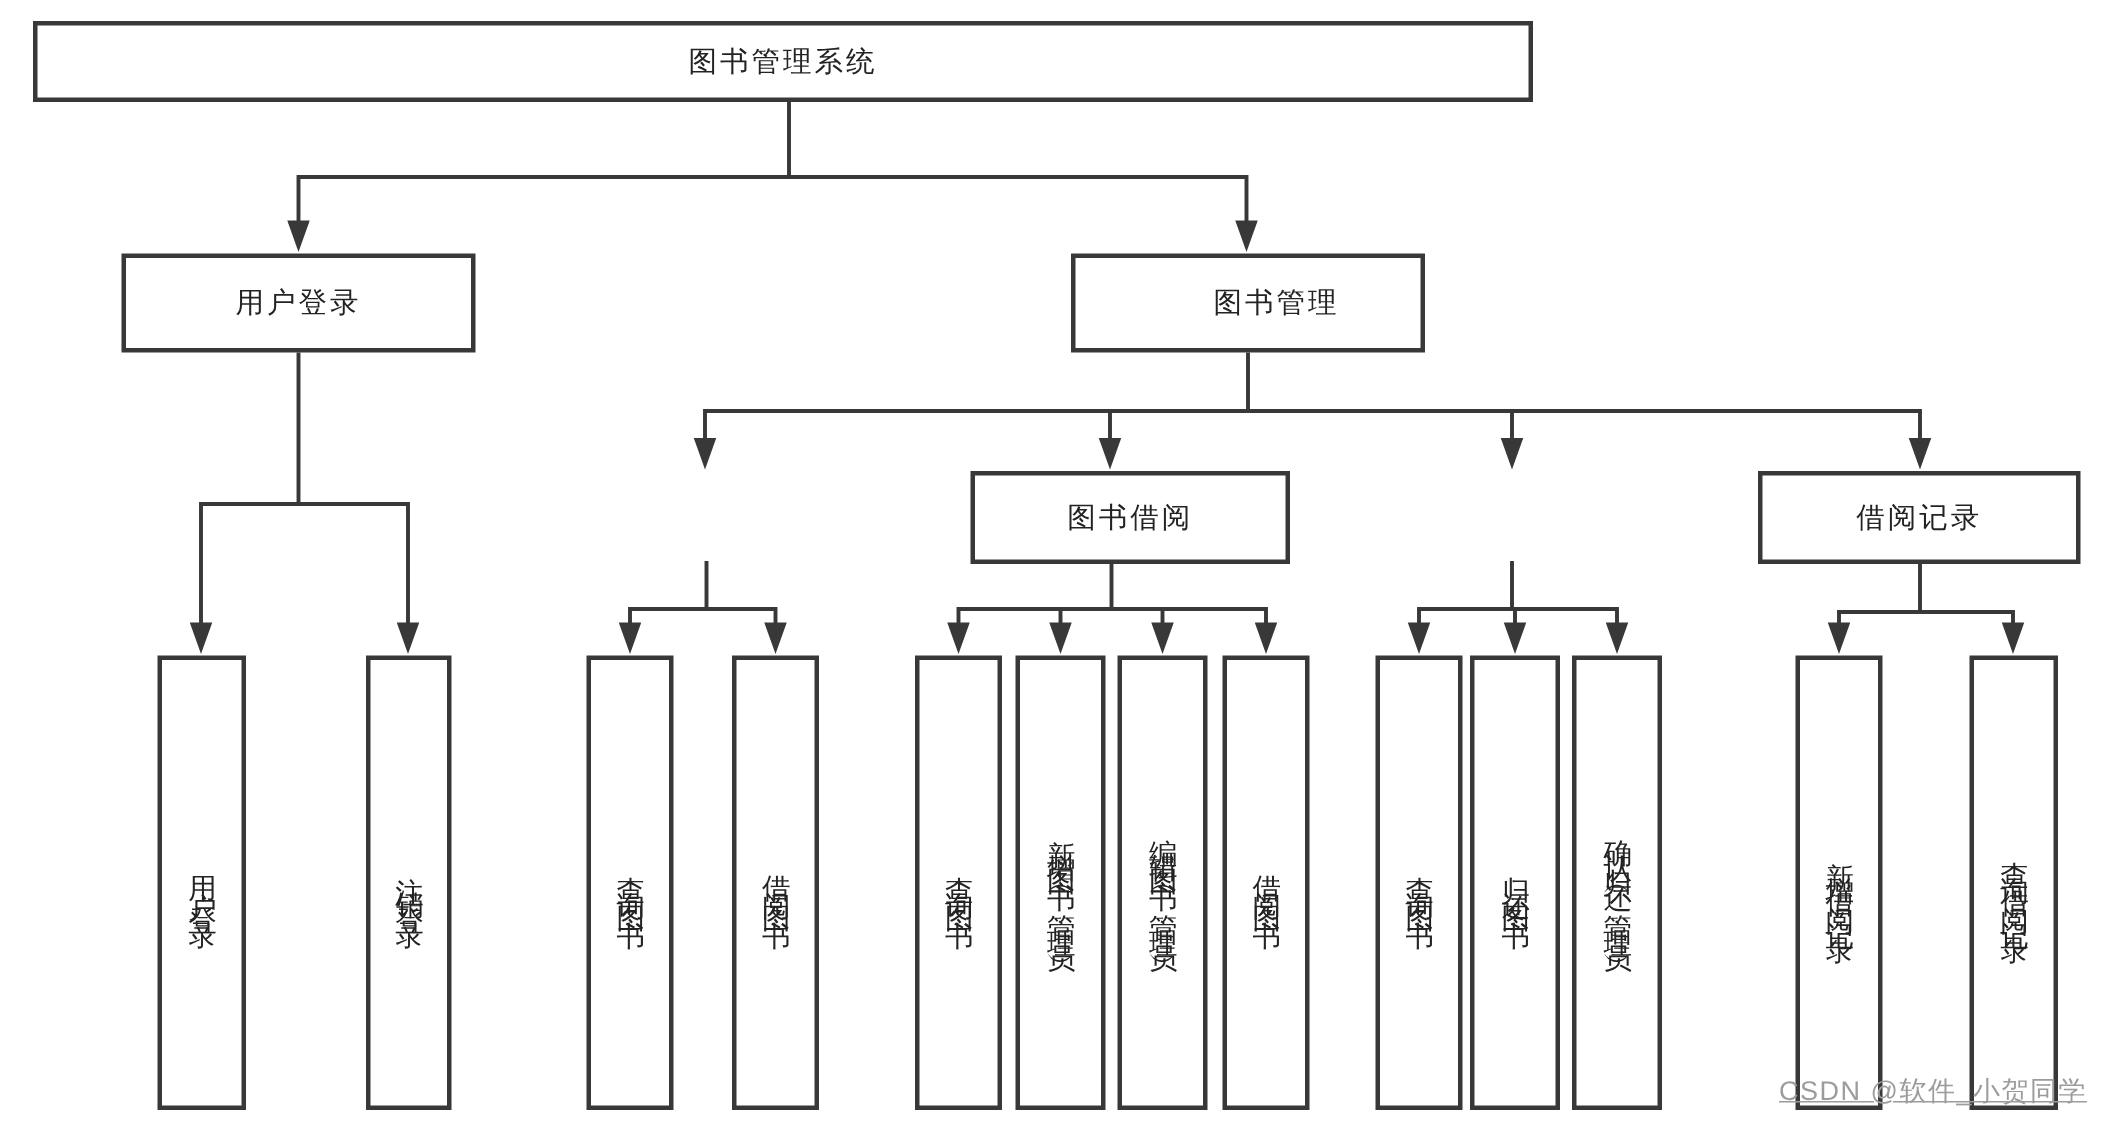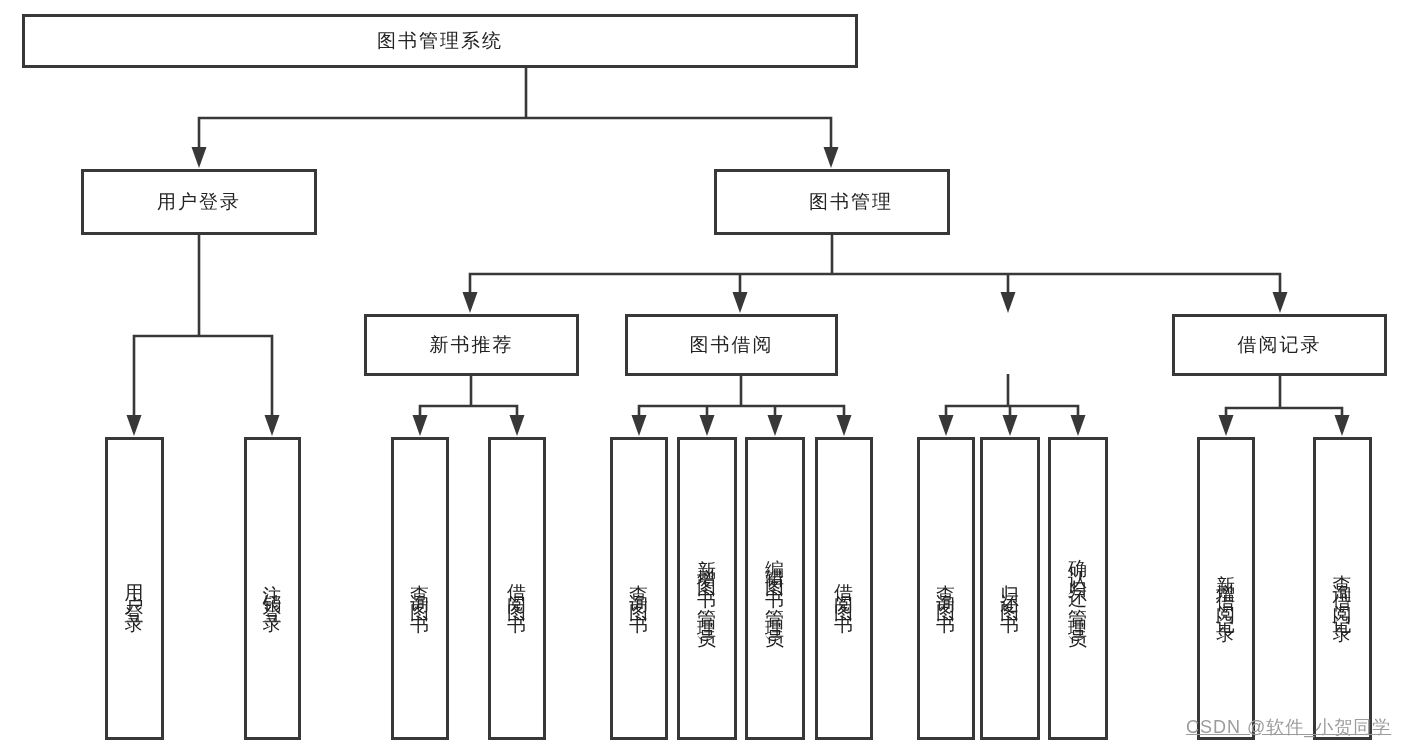--- a/index.html
+++ b/index.html
@@ -98,35 +98,32 @@
       <polygon points="767.5,415 782.5,415 775,436"></polygon>
       <polygon points="836.5,415 851.5,415 844,436"></polygon>
       <polygon points="938.5,415 953.5,415 946,436"></polygon>
       <polygon points="1002.5,415 1017.5,415 1010,436"></polygon>
       <polygon points="1070.5,415 1085.5,415 1078,436"></polygon>
       <polygon points="1218.5,415 1233.5,415 1226,436"></polygon>
       <polygon points="1334.5,415 1349.5,415 1342,436"></polygon>
     </g>
   </svg>
 
-  <div class="node hbox" style="left:22px; top:14px; width:836px; height:54px;">
+  <div class="node hbox" style="left:22px; top:14px; width:1000px; height:54px;">
     <span>图书管理系统</span>
   </div>
 
   <div class="node hbox" style="left:81px; top:169px; width:236px; height:66px;">
     <span>用户登录</span>
   </div>
   <div class="node hbox" style="left:714px; top:169px; width:236px; height:66px;padding-left:38px;">
     <span>图书管理</span>
   </div>
 
-  <div class="node hbox" style="left:364px; top:314px; width:215px; height:62px;">
-    <span>新书推荐</span>
-  </div>
-  <div class="node hbox" style="left:625px; top:314px; width:213px; height:62px;">
+  <div class="node hbox" style="left:647px; top:314px; width:213px; height:62px;">
     <span>图书借阅</span>
   </div>
   <div class="node hbox" style="left:1172px; top:314px; width:215px; height:62px;">
     <span>借阅记录</span>
   </div>
 
   <div class="node leaf" style="left:105px; top:437px; width:59px; height:303px;">
     <span>用户登录</span>
   </div>
   <div class="node leaf" style="left:244px; top:437px; width:57px; height:303px;">

